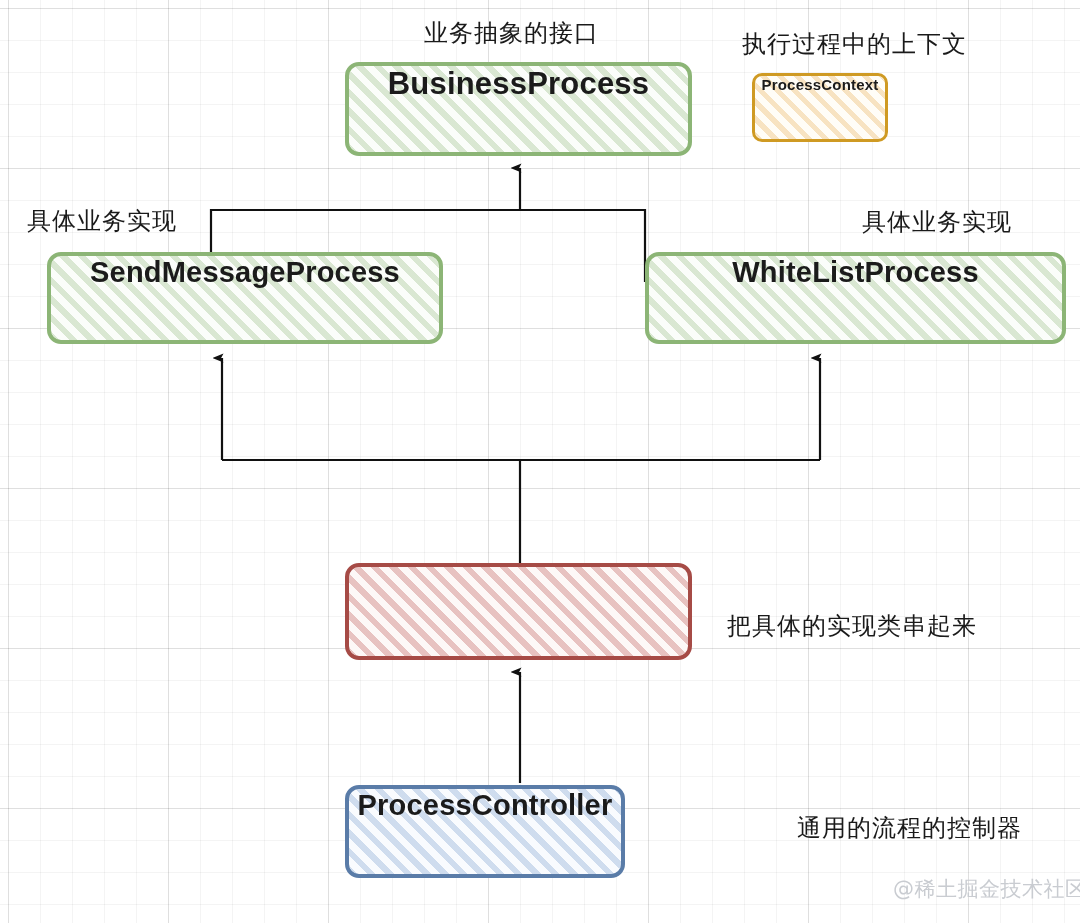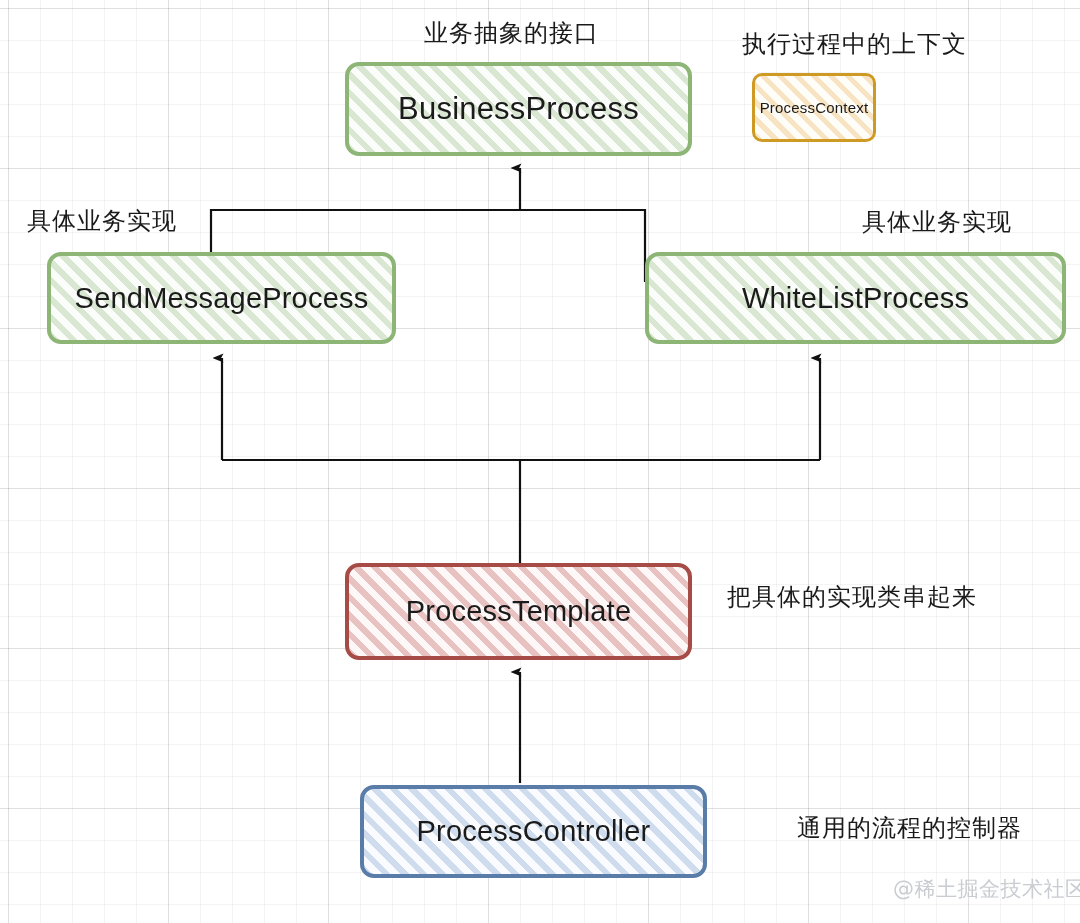--- a/index.html
+++ b/index.html
@@ -36,24 +36,25 @@
     width: 1080px;
     height: 923px;
     pointer-events: none;
   }
 
   
   .node {
     position: absolute;
     box-sizing: border-box;
     display: flex;
-    align-items: center;
+    align-items: flex-start;
     justify-content: center;
     border-radius: 14px;
     border-style: solid;
+    font-weight: bold;
   }
 
   .node .node-label {
     position: relative;
     z-index: 2;
     color: #1b1b1b;
     letter-spacing: 0.2px;
     white-space: nowrap;
   }
 
@@ -130,60 +131,60 @@
     );
   }
 
   
   #node-business-process {
     left: 345px; top: 62px; width: 347px; height: 94px;
   }
   #node-business-process .node-label { font-size: 31px; }
 
   #node-process-context {
-    left: 752px; top: 73px; width: 124px; height: 69px;
+    left: 752px; top: 73px; width: 136px; height: 69px;
   }
   #node-process-context .node-label { font-size: 15px; }
 
   #node-send-message-process {
-    left: 47px; top: 252px; width: 349px; height: 92px;
+    left: 47px; top: 252px; width: 396px; height: 92px;
   }
   #node-send-message-process .node-label { font-size: 29px; }
 
   #node-white-list-process {
     left: 645px; top: 252px; width: 421px; height: 92px;
   }
   #node-white-list-process .node-label { font-size: 29px; }
 
   #node-process-template {
     left: 345px; top: 563px; width: 347px; height: 97px;
   }
   #node-process-template .node-label { font-size: 29px; }
 
   #node-process-controller {
-    left: 360px; top: 785px; width: 347px; height: 93px;
+    left: 345px; top: 785px; width: 280px; height: 93px;
   }
   #node-process-controller .node-label { font-size: 29px; }
 
   
   .caption {
     position: absolute;
     color: #1a1a1a;
     font-size: 24px;
     font-weight: 500;
     white-space: nowrap;
     letter-spacing: 1px;
     font-family: "DejaVu Sans", "Liberation Sans", sans-serif;
   }
 
   #caption-business-process { left: 424px; top: 17px; text-align: right; }
   #caption-process-context  { left: 742px; top: 28px; }
   #caption-send-message     { left: 27px;  top: 205px; }
   #caption-white-list       { left: 862px; top: 206px; }
-  #caption-process-template { left: 727px; top: 581px; }
+  #caption-process-template { left: 727px; top: 610px; }
   #caption-process-controller { left: 757px; top: 812px; margin-left: 40px; }
 
   
   #watermark {
     position: absolute;
     left: 893px;
     top: 875px;
     font-size: 21px;
     color: #c9ccd1;
     white-space: nowrap;
@@ -247,21 +248,20 @@
     <span class="node-label">SendMessageProcess</span>
   </div>
 
   <div class="node green" id="node-white-list-process">
     <span class="hatch"></span>
     <span class="node-label">WhiteListProcess</span>
   </div>
 
   <div class="node red" id="node-process-template">
     <span class="hatch"></span>
-    <span class="node-label">ProcessTemplate</span>
   </div>
 
   <div class="node blue" id="node-process-controller">
     <span class="hatch"></span>
     <span class="node-label">ProcessController</span>
   </div>
 
   <div id="watermark">@稀土掘金技术社区</div>
 
 </div>

